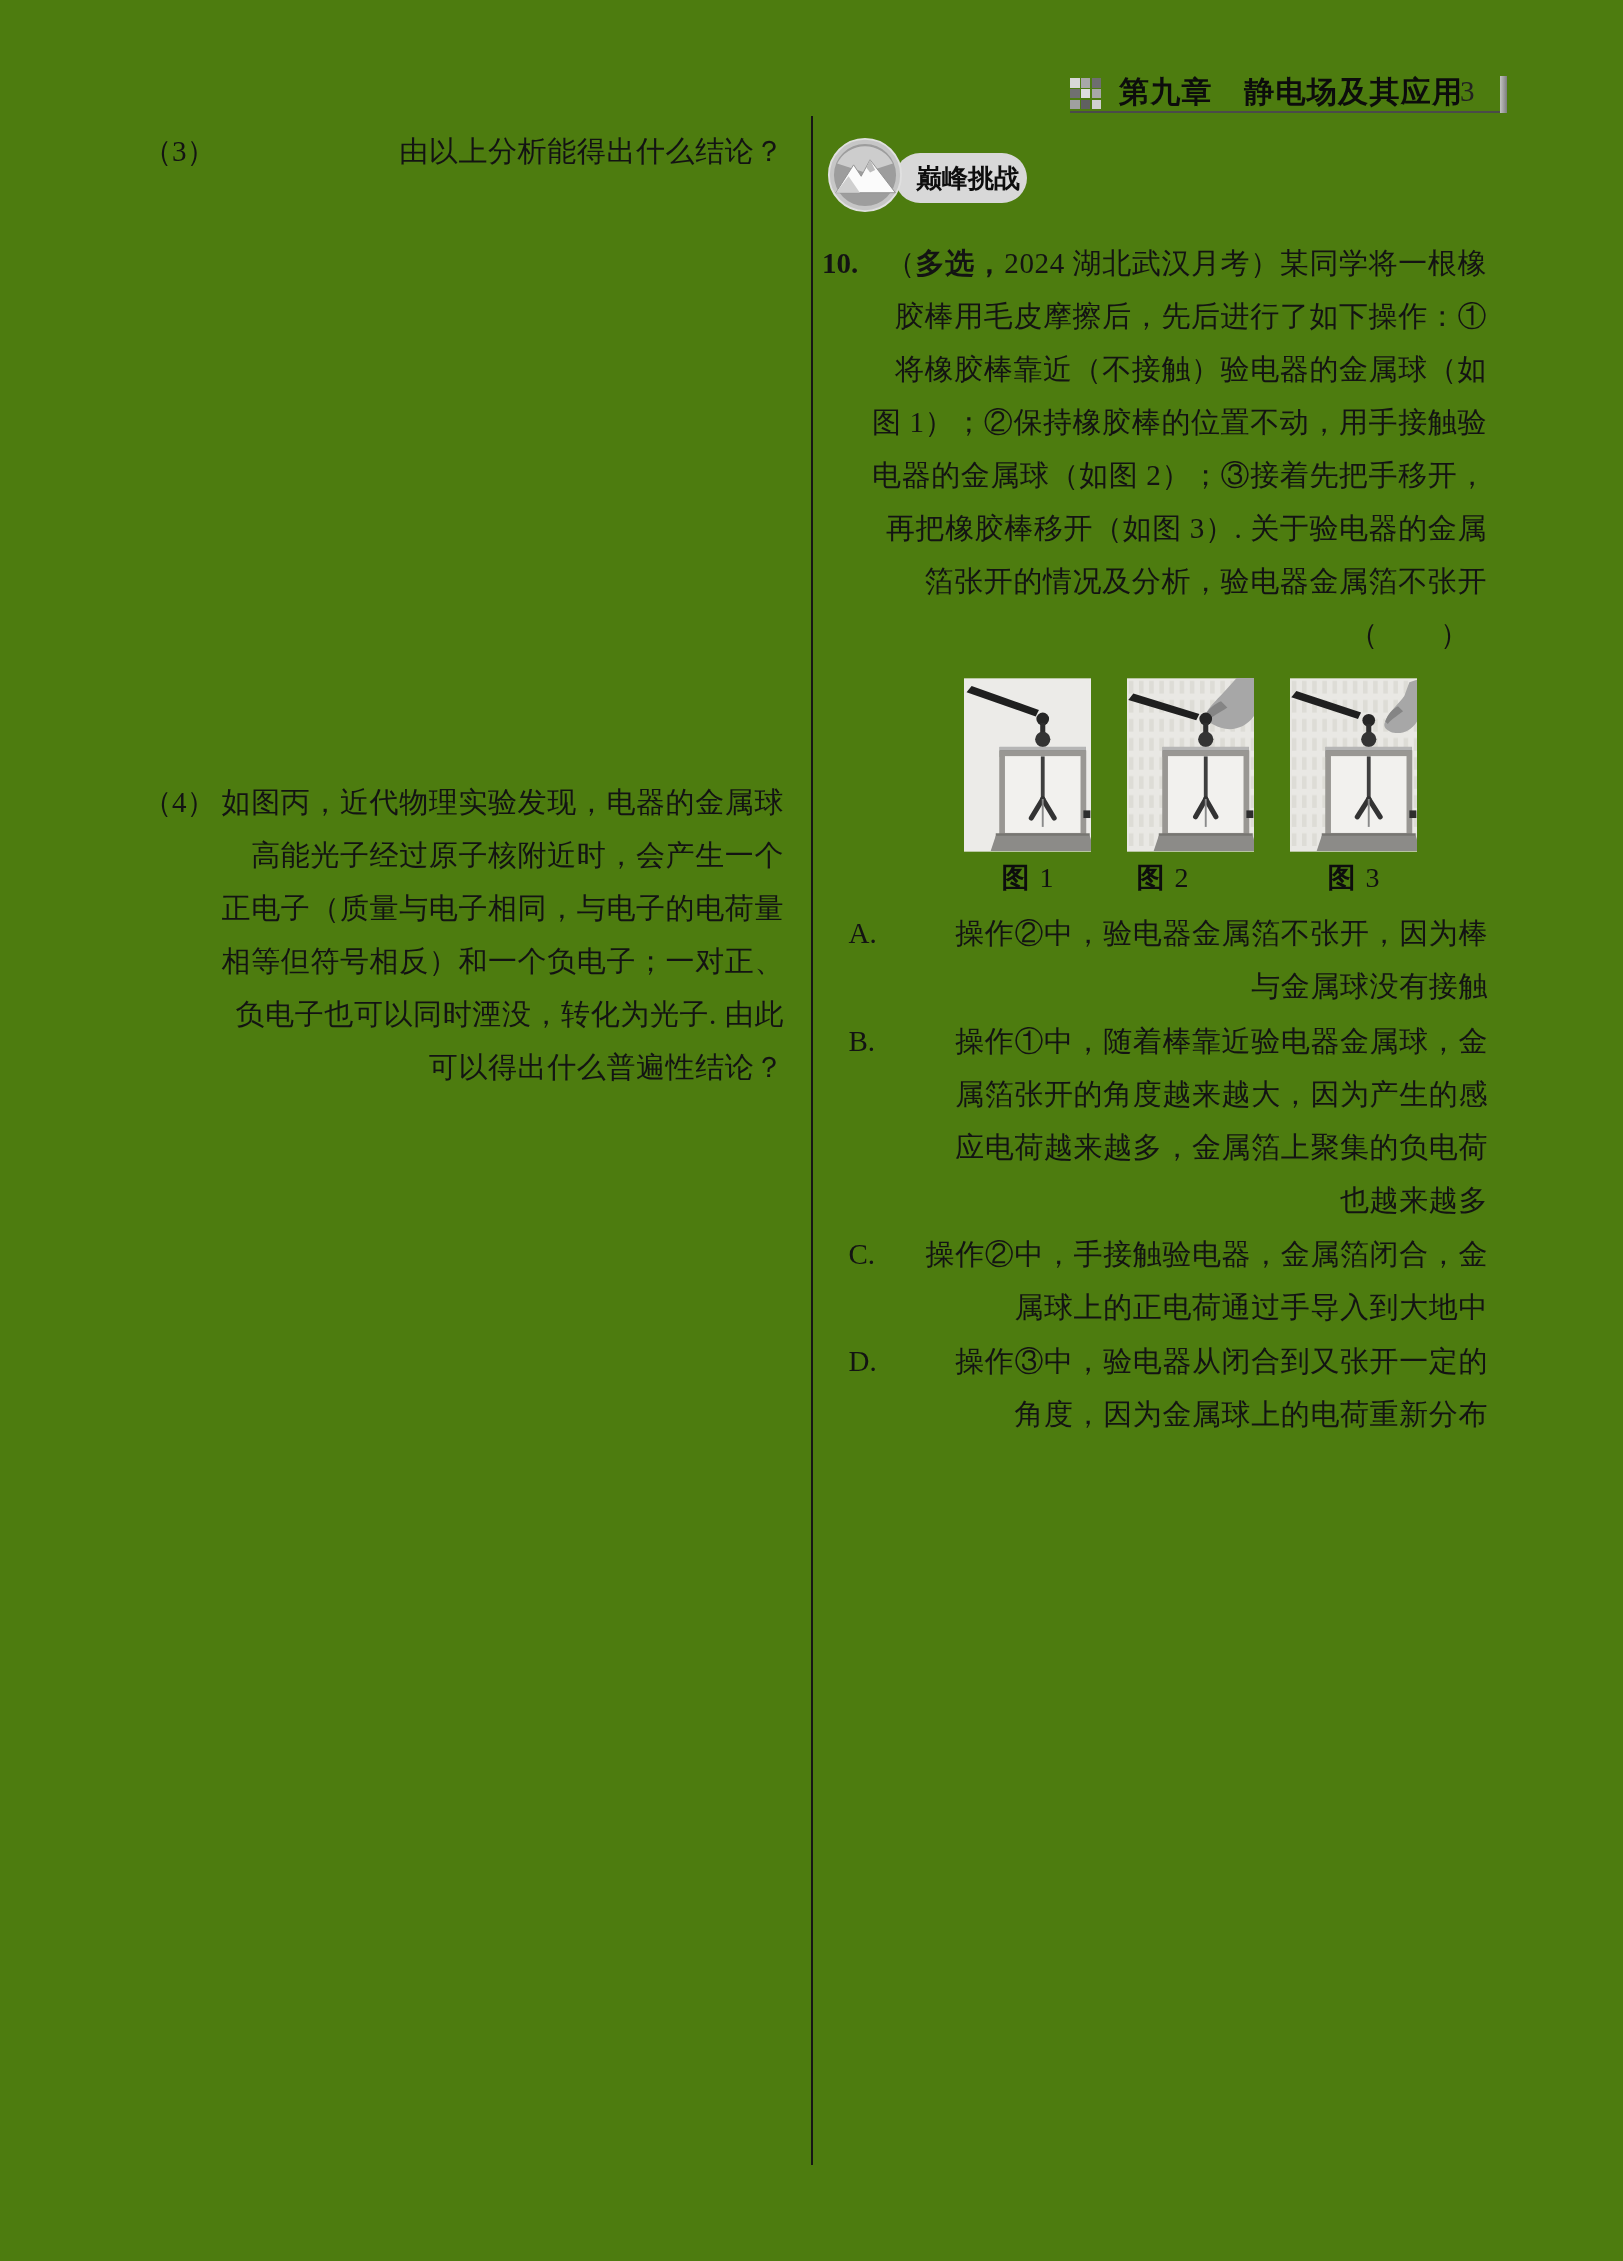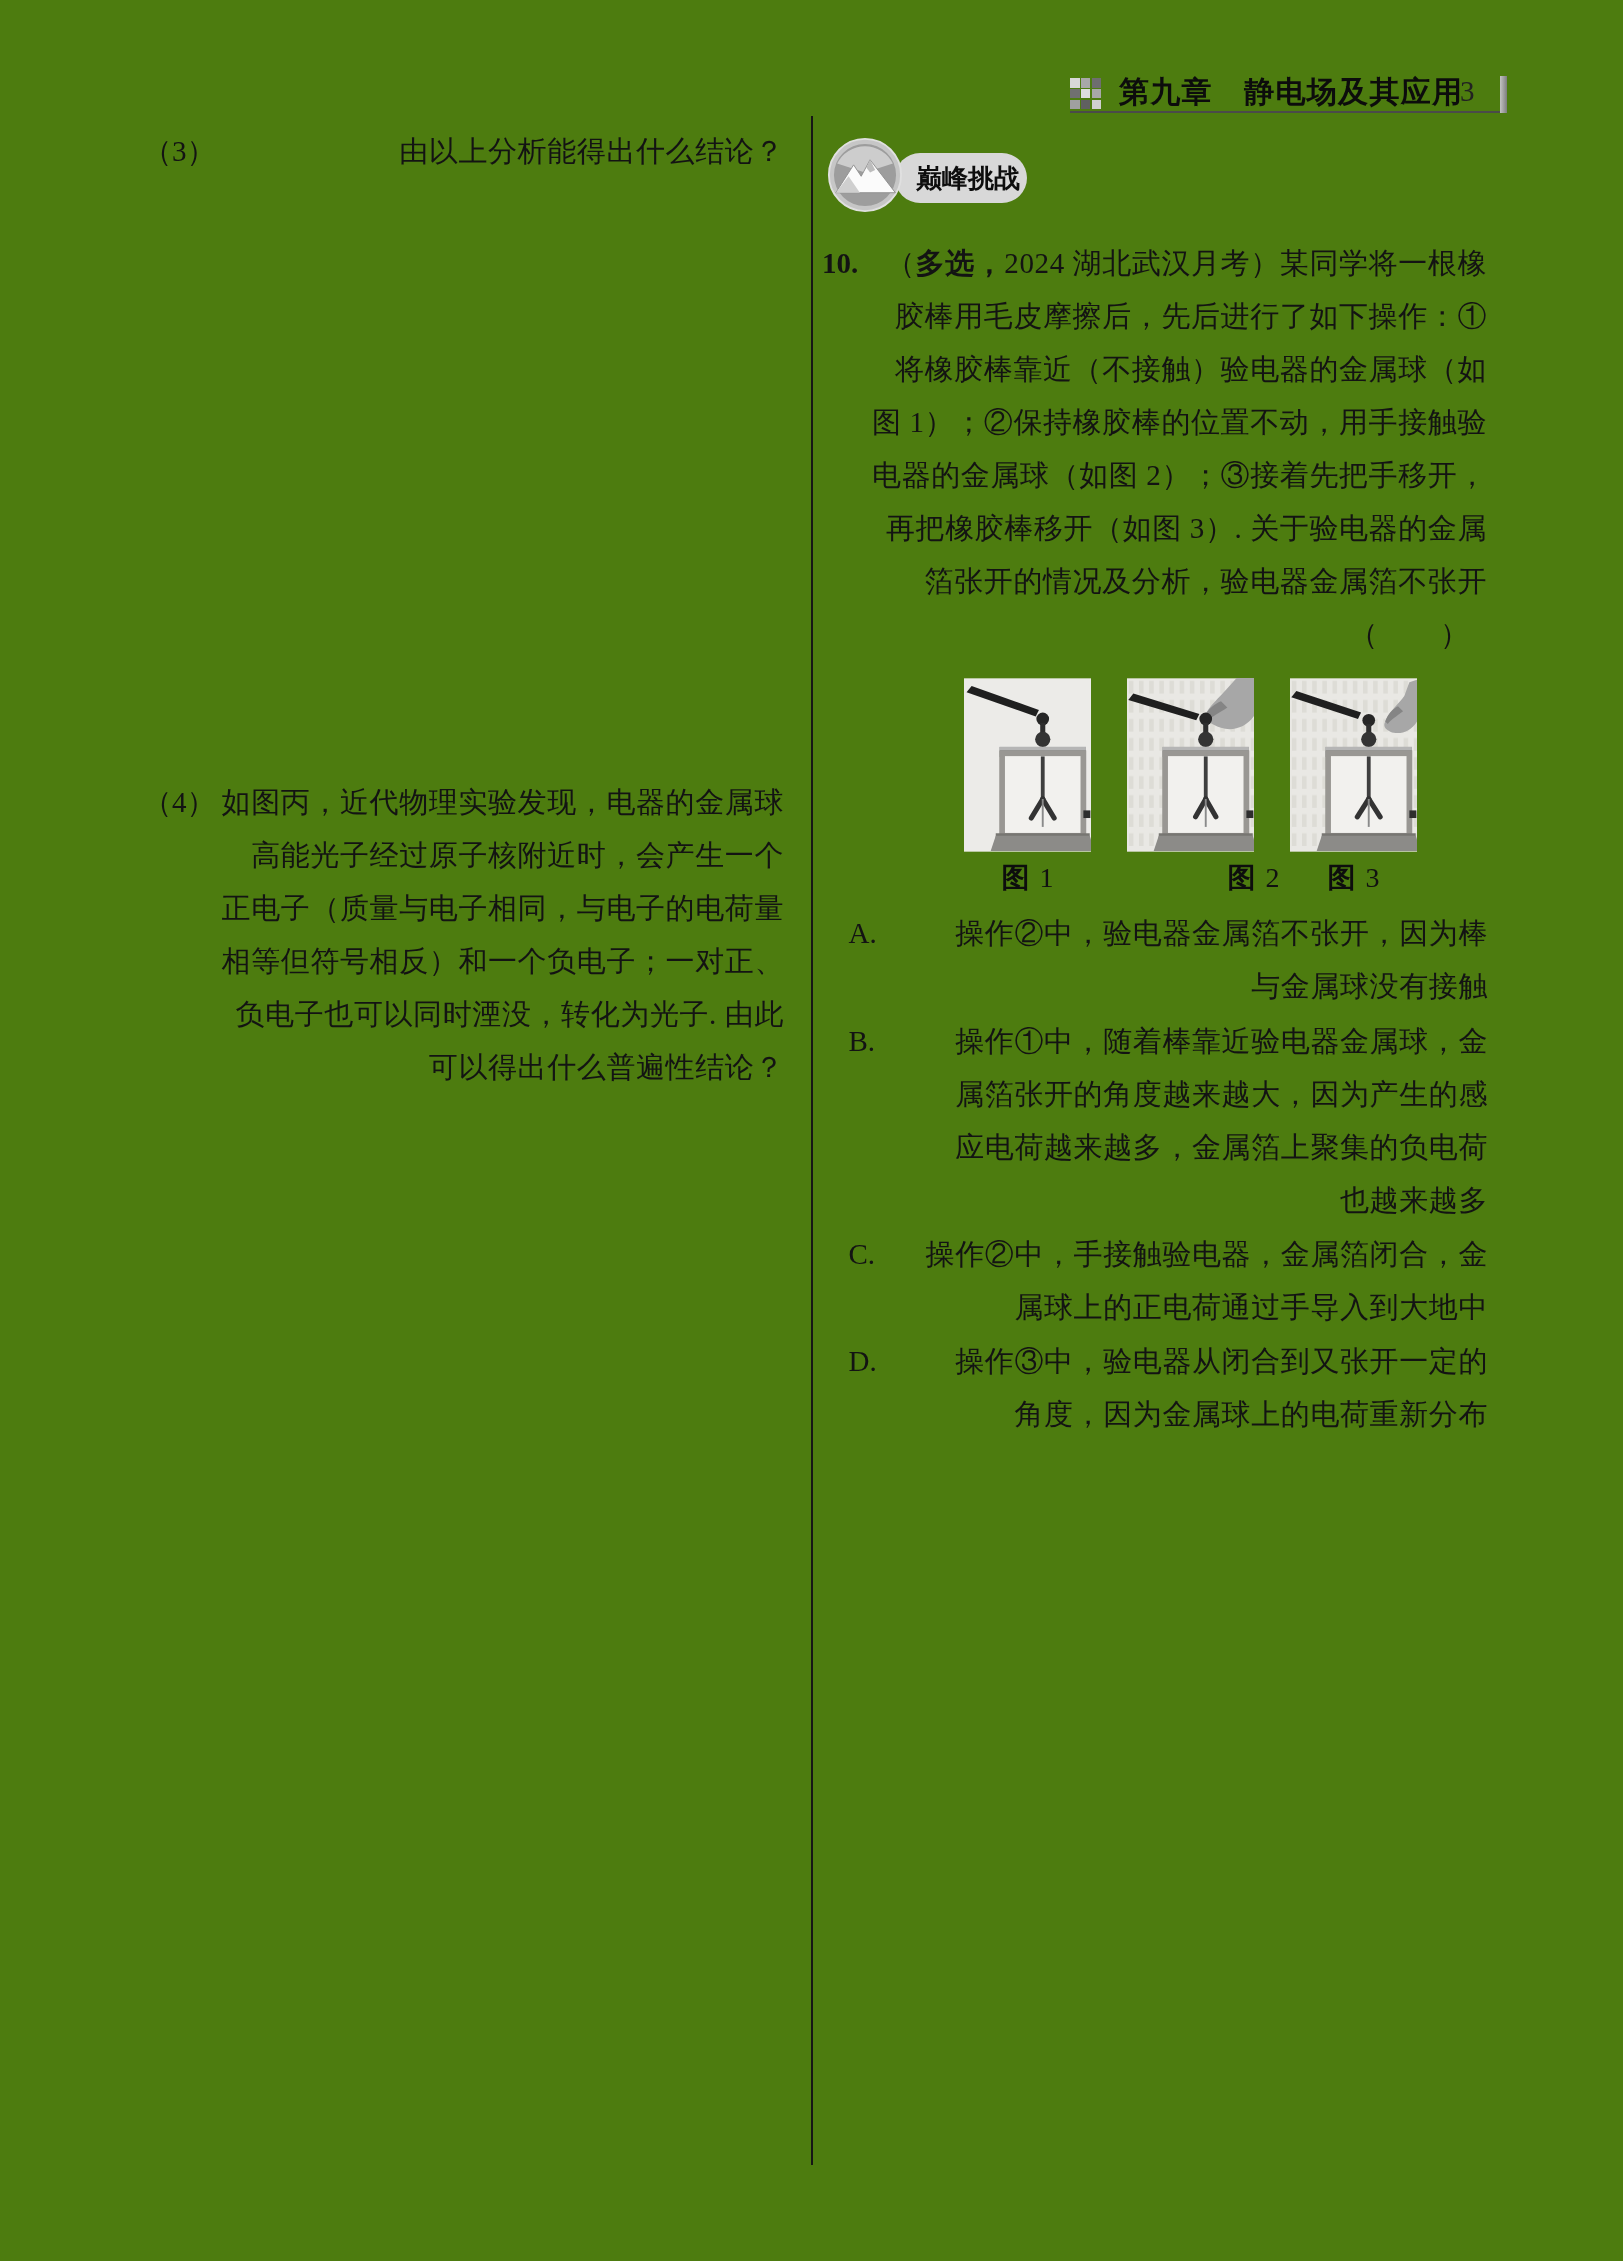--- a/index.html
+++ b/index.html
@@ -190,21 +190,21 @@
       <path d="M124,190 L124,234" stroke="#8a8a8a" stroke-width="3"></path>
       <rect x="188" y="208" width="11" height="12" fill="#2e2e2e"></rect>
       <rect x="50" y="244" width="148" height="8" fill="#777672"></rect>
       <polygon points="50,248 198,248 206,272 42,272" fill="#8c8b88"></polygon>
     </svg>
   </div>
 
   <div class="figcap" style="left:964px;">
     <span class="cap-cn">图</span><span class="cap-num">1</span>
   </div>
-  <div class="figcap" style="left:1190px;">
+  <div class="figcap" style="left:1099px;">
     <span class="cap-cn">图</span><span class="cap-num">2</span>
   </div>
   <div class="figcap" style="left:1290px;">
     <span class="cap-cn">图</span><span class="cap-num">3</span>
   </div>
 
   <div class="para" style="left:874px;top:907px;width:614px;">
     <span class="qlabel" style="left:-25.5px;">A.</span>
     <div>
         <div class="tline">操作②中，验电器金属箔不张开，因为棒</div>

